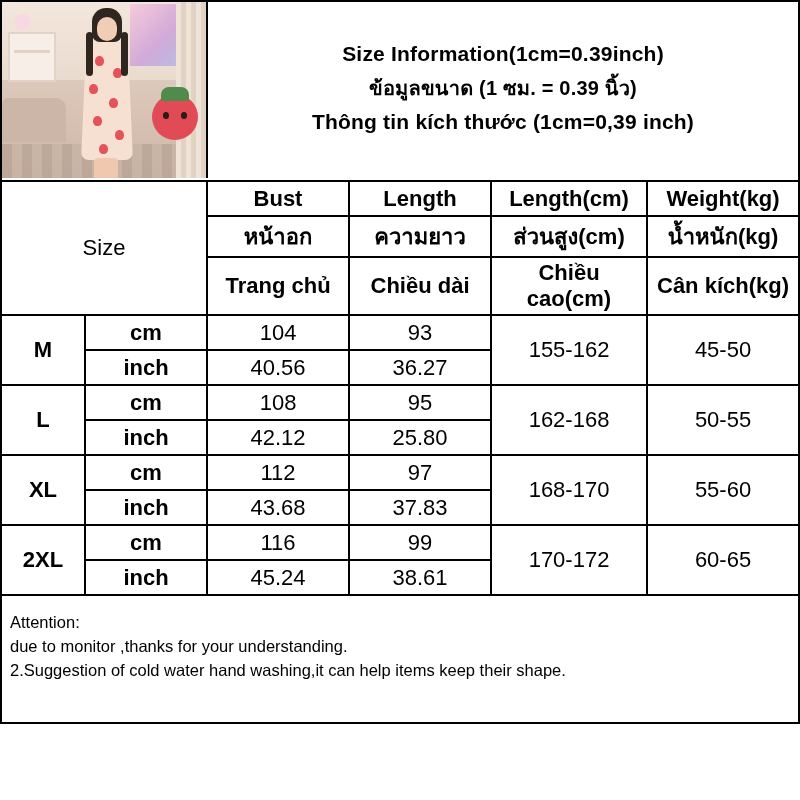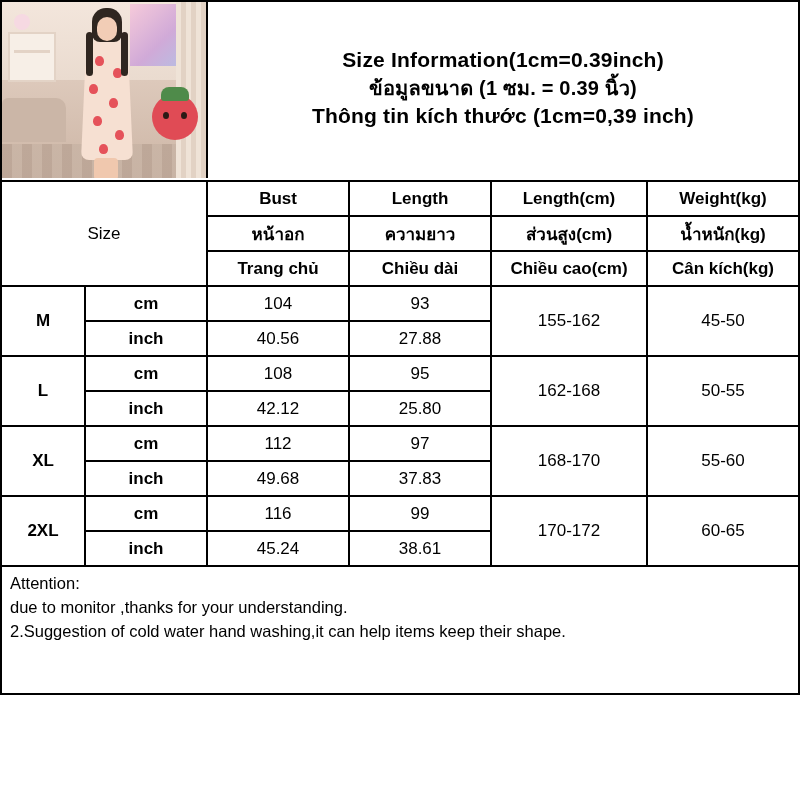--- a/index.html
+++ b/index.html
@@ -125,20 +125,21 @@
   .ph-toy-eye {
     position: absolute; top: 18px; width: 6px; height: 7px; background: #2b1a16; border-radius: 50%;
   }
 
   .title-box {
     flex: 1 1 auto;
     display: flex;
     flex-direction: column;
     align-items: center;
     justify-content: center;
+    gap: 6px;
     padding: 4px 8px 10px;
     box-sizing: border-box;
   }
   .title-line {
     font-weight: bold;
     font-size: 21px;
     letter-spacing: .2px;
     text-align: center;
     white-space: nowrap;
   }
@@ -149,21 +150,21 @@
   
   table.size-table {
     border-collapse: collapse;
     width: 800px;
     table-layout: fixed;
   }
   table.size-table td, table.size-table th {
     border: 2px solid #000;
     text-align: center;
     vertical-align: middle;
-    font-size: 17px;
+    font-size: 22px;
     padding: 2px 4px;
     box-sizing: border-box;
   }
   .c-size   { width: 84px; }
   .c-unit   { width: 122px; }
   .c-bust   { width: 142px; }
   .c-length { width: 142px; }
   .c-height { width: 156px; }
   .c-weight { width: 152px; }
 
@@ -183,21 +184,21 @@
   .cell-unit { font-weight: bold; font-size: 17px; margin-left: 44px; }
   .cell-val  { font-size: 18px; }
   .cell-span { font-size: 18px; }
 
   
   .attention {
     width: 800px;
     box-sizing: border-box;
     border: 2px solid #000;
     border-top: none;
-    padding: 6px 8px 10px 8px;
+    padding: 16px 8px 10px 8px;
     height: 128px;
   }
   .attention p {
     margin: 0 0 2px 0;
     font-size: 16.5px;
     line-height: 1.32;
   }
 </style>
 </head>
 <body>
@@ -280,21 +281,21 @@
         <td class="cell-size" rowspan="2">M</td>
         <td class="cell-unit">cm</td>
         <td class="cell-val">104</td>
         <td class="cell-val">93</td>
         <td class="cell-span" rowspan="2">155-162</td>
         <td class="cell-span" rowspan="2">45-50</td>
       </tr>
       <tr class="row-h">
         <td class="cell-unit">inch</td>
         <td class="cell-val">40.56</td>
-        <td class="cell-val">27.88</td>
+        <td class="cell-val">36.27</td>
       </tr>
 
       <tr class="row-h">
         <td class="cell-size" rowspan="2">L</td>
         <td class="cell-unit">cm</td>
         <td class="cell-val">108</td>
         <td class="cell-val">95</td>
         <td class="cell-span" rowspan="2">162-168</td>
         <td class="cell-span" rowspan="2">50-55</td>
       </tr>
@@ -307,21 +308,21 @@
       <tr class="row-h">
         <td class="cell-size" rowspan="2">XL</td>
         <td class="cell-unit">cm</td>
         <td class="cell-val">112</td>
         <td class="cell-val">97</td>
         <td class="cell-span" rowspan="2">168-170</td>
         <td class="cell-span" rowspan="2">55-60</td>
       </tr>
       <tr class="row-h">
         <td class="cell-unit">inch</td>
-        <td class="cell-val">49.68</td>
+        <td class="cell-val">43.68</td>
         <td class="cell-val">37.83</td>
       </tr>
 
       <tr class="row-h">
         <td class="cell-size" rowspan="2">2XL</td>
         <td class="cell-unit">cm</td>
         <td class="cell-val">116</td>
         <td class="cell-val">99</td>
         <td class="cell-span" rowspan="2">170-172</td>
         <td class="cell-span" rowspan="2">60-65</td>

